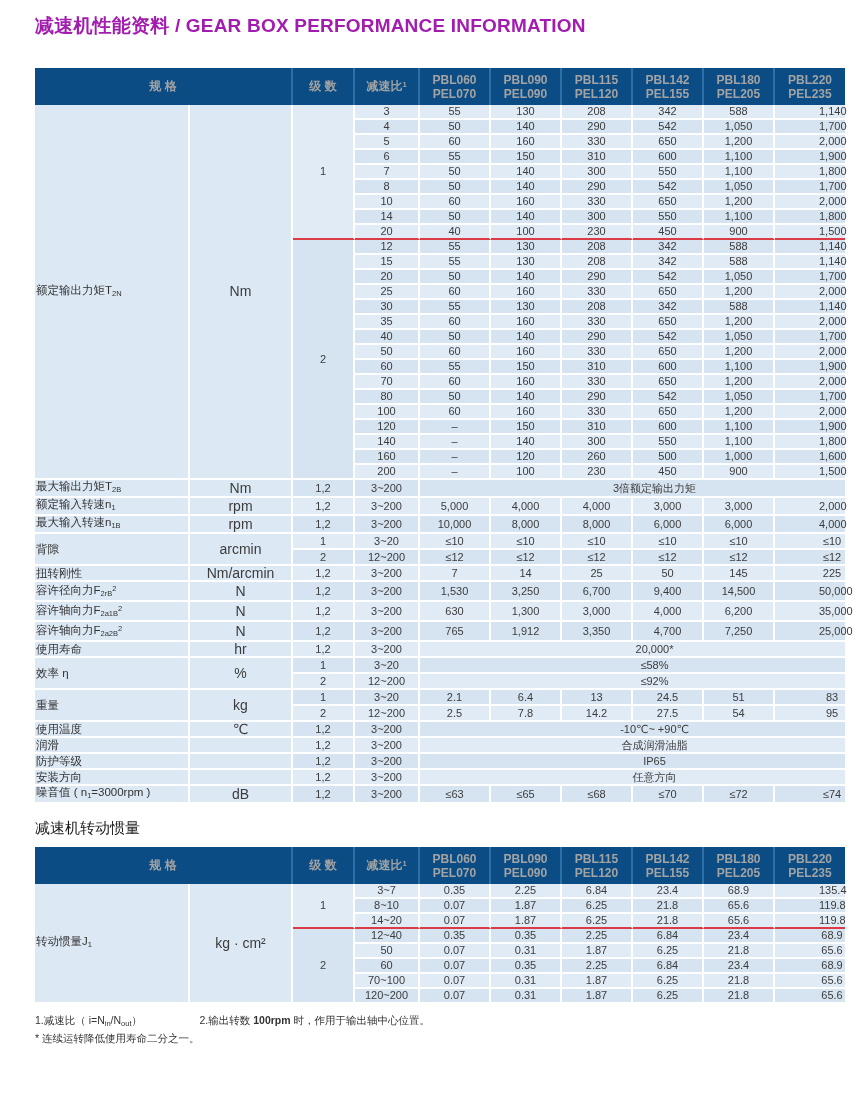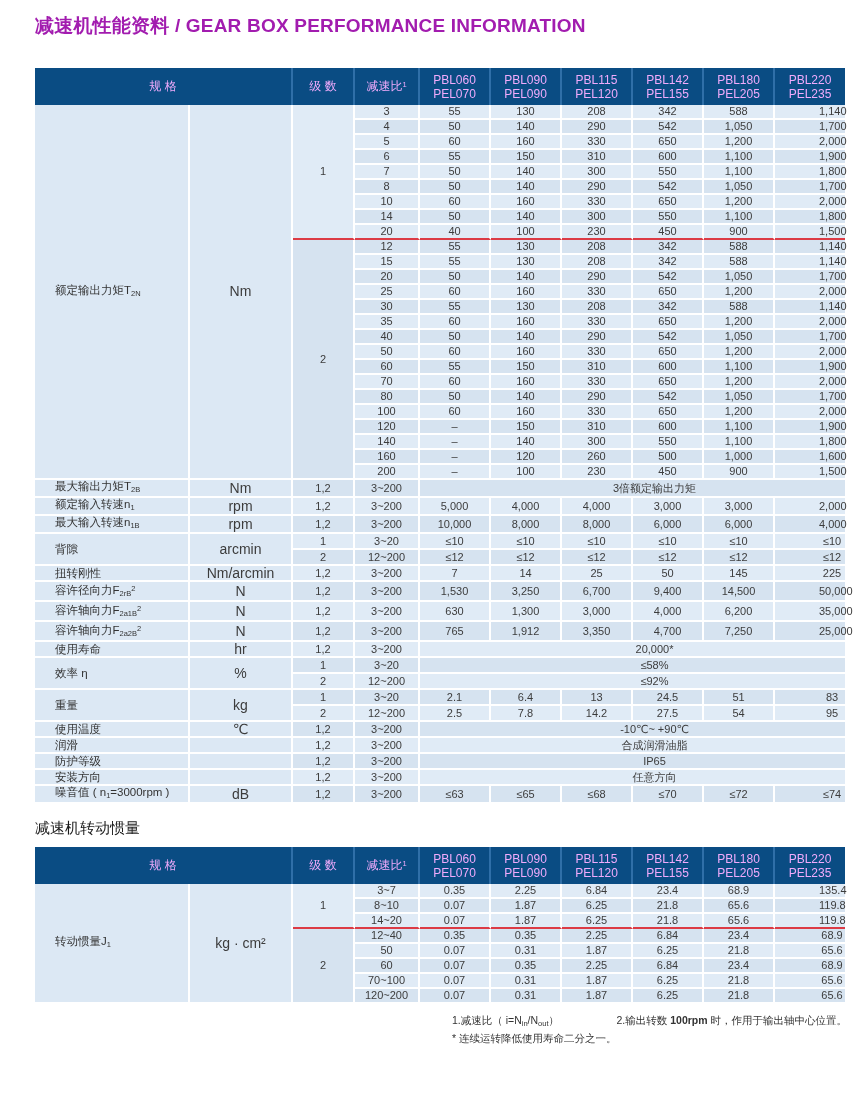--- a/index.html
+++ b/index.html
@@ -15,47 +15,47 @@
     color:#1a1a1a;font-size:15px;font-weight:normal;
     margin:15px 12px 9px 35px;
   }
   table.spec{
     border-collapse:separate;border-spacing:0;table-layout:fixed;
     margin-left:35px;width:810px;
   }
   table.t1{margin-top:29px;}
   th,td{box-sizing:border-box;padding:0;}
   thead th{
-    background:#0a4c83;color:#f0abfc;font-size:12px;font-weight:normal;
+    background:#0a4c83;color:#a3a3a3;font-size:12px;font-weight:bold;
     height:37px;vertical-align:middle;
     border-right:2px solid #2f6fa8;
   }
   thead th:last-child{border-right:none;}
   thead th .ml{line-height:14px;}
   tbody td{
     background:#dce8f4;font-size:11px;text-align:center;vertical-align:middle;
     border-right:2px solid #fff;border-bottom:2px solid #fff;
     height:15px;line-height:13px;
   }
   table.t1 td.prow{height:16px;}
   tbody td:last-child{border-right:none;padding-left:44px;}
   td.name{
-    text-align:left;padding-left:20px;font-size:11.5px;color:#333;
+    text-align:left;padding-left:1px;font-size:11.5px;color:#333;
     background:#dce8f4 !important;
     margin-left:12px;
   }
   td.unit{background:#dce8f4 !important;font-size:14px;}
   tr.even td.c{background:#e0ebf6;}
   tr.odd td.c{background:#d6e3f0;}
   td.redb{border-bottom:2px solid #dc3b45 !important;}
   sub{font-size:7.5px;vertical-align:-2px;letter-spacing:0;}
   sup{font-size:7.5px;vertical-align:3px;}
   .footnotes{
     width:812px;margin:9px 0 0 35px;display:flex;
-    justify-content:flex-end;align-items:flex-start;
+    justify-content:flex-start;align-items:flex-start;
     font-size:10.5px;color:#333;line-height:14px;
   }
   .footnotes b{font-weight:bold;margin-top:47px;}
 </style>
 </head>
 <body>
 
 <h1 class="page-title">减速机性能资料 / GEAR BOX PERFORMANCE INFORMATION</h1>
 
 <table class="spec t1">

